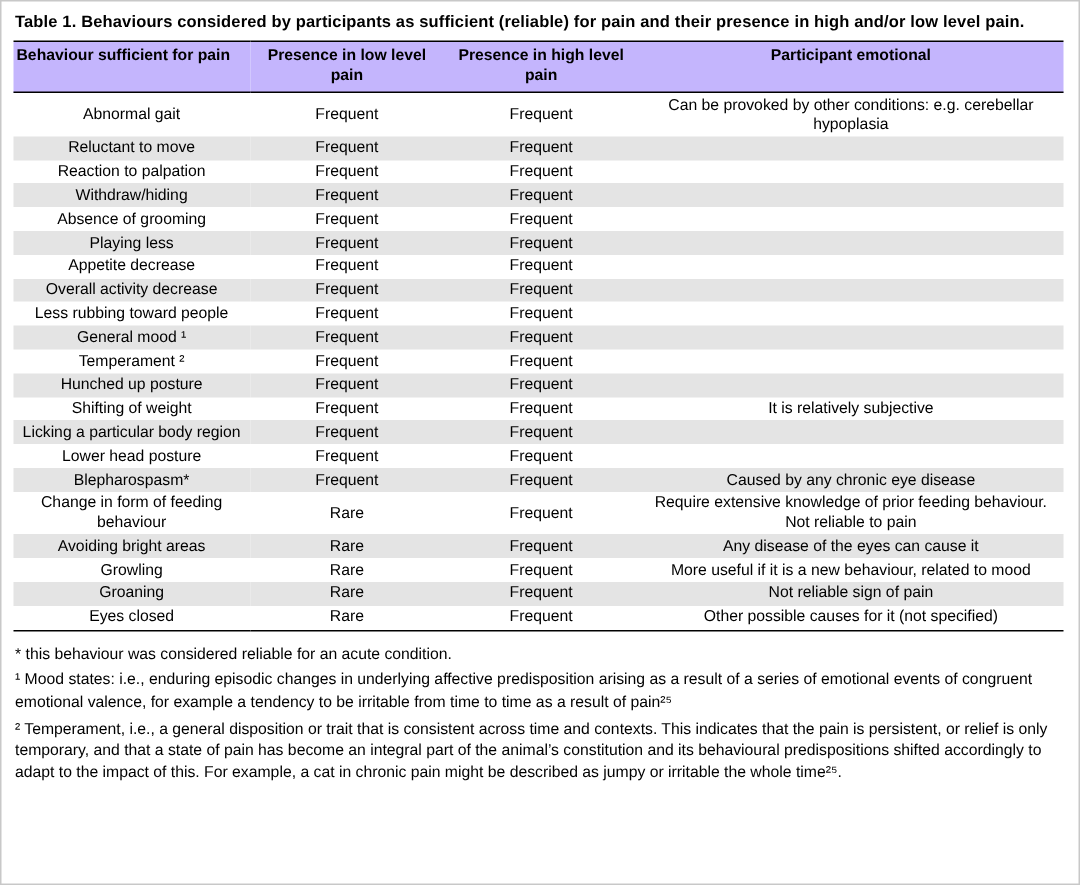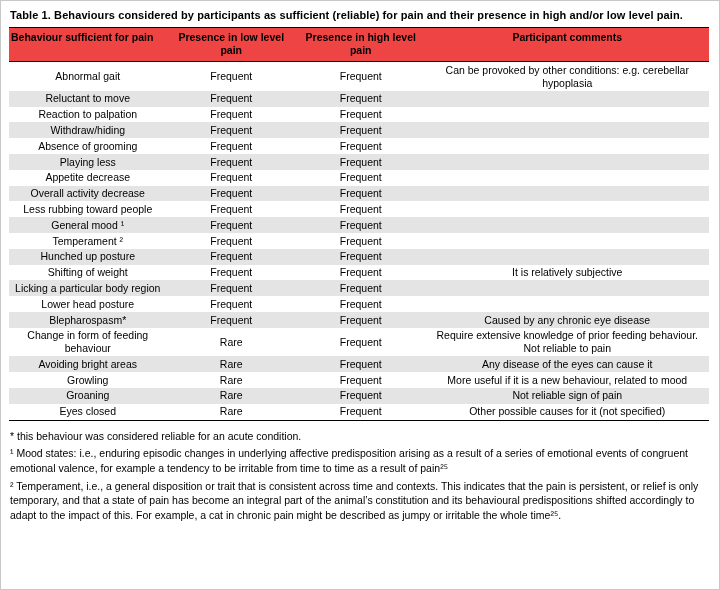--- a/index.html
+++ b/index.html
@@ -34,21 +34,21 @@
   col.c4 { width: 40.5%; }
   thead th {
     font-size: 10.5px;
     font-weight: bold;
     text-align: center;
     vertical-align: top;
     padding: 3px 4px 4px 4px;
     border-top: 1px solid #000;
     border-bottom: 1px solid #000;
     line-height: 1.25;
-    background: #ef4444;
+    background: #c4b5fd;
   }
   thead th:first-child { text-align: left; padding-left: 2px; }
   tbody td {
     font-size: 10.5px;
     text-align: center;
     vertical-align: middle;
     padding: 1.5px 5px;
     line-height: 1.22;
   }
   tbody tr:nth-child(even) { background: #e4e4e4; }
@@ -78,21 +78,21 @@
       <col class="c1">
         <col class="c2">
         <col class="c3">
         <col class="c4">
     </colgroup>
     <thead>
       <tr>
         <th>Behaviour sufficient for pain</th>
         <th>Presence in low level pain</th>
         <th>Presence in high level pain</th>
-        <th>Participant comments</th>
+        <th>Participant emotional</th>
       </tr>
     </thead>
     <tbody>
         <tr>
           <td>Abnormal gait</td>
           <td>Frequent</td>
           <td>Frequent</td>
           <td>Can be provoked by other conditions: e.g. cerebellar hypoplasia</td>
         </tr>
         <tr>

